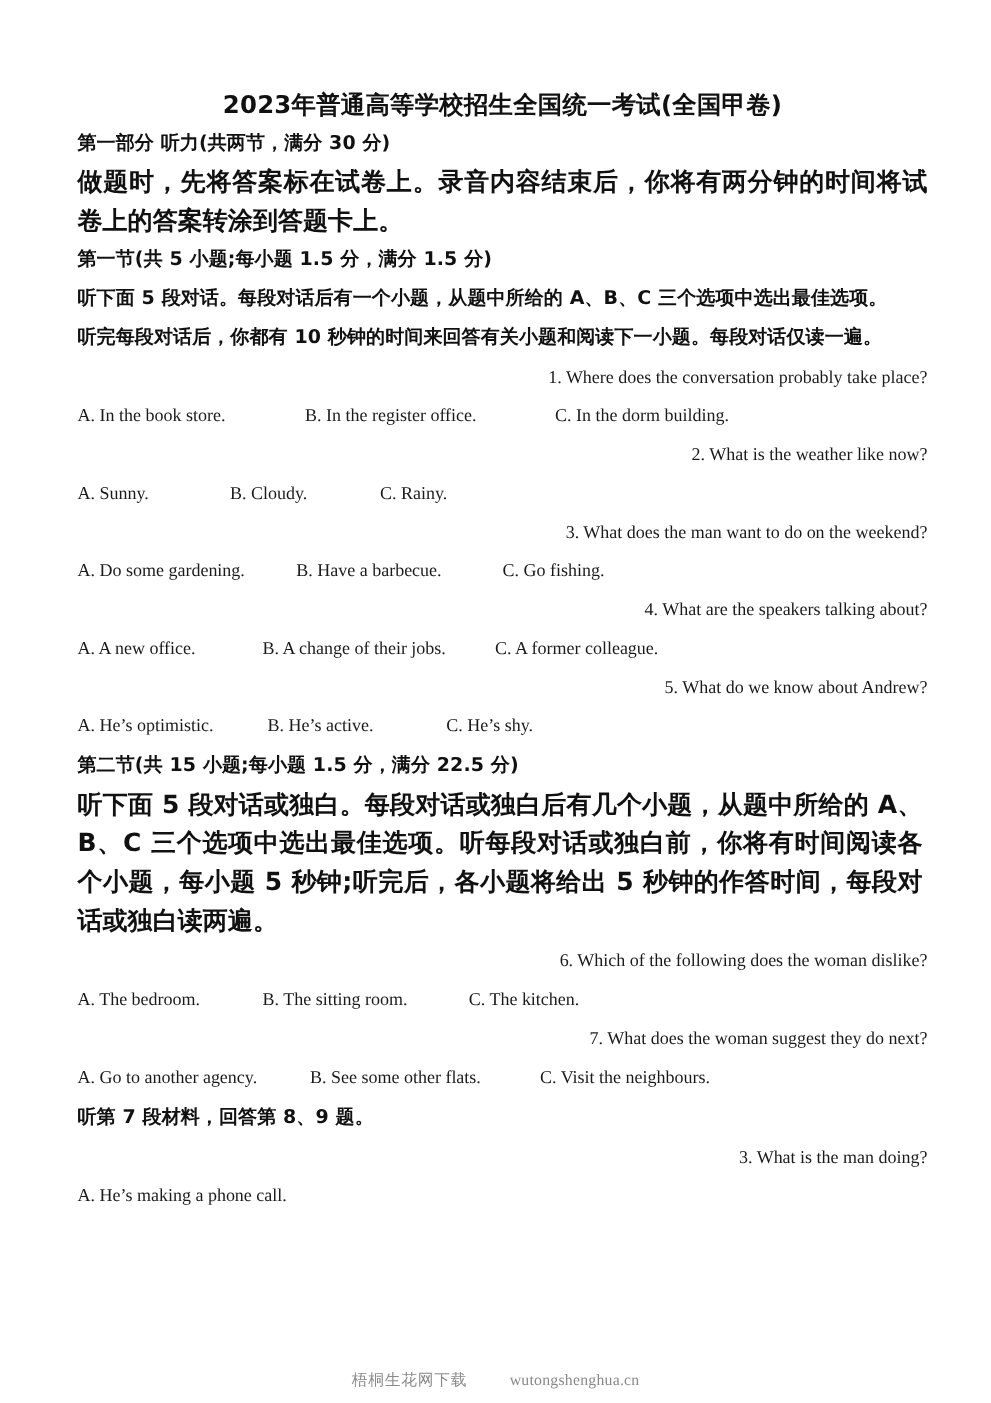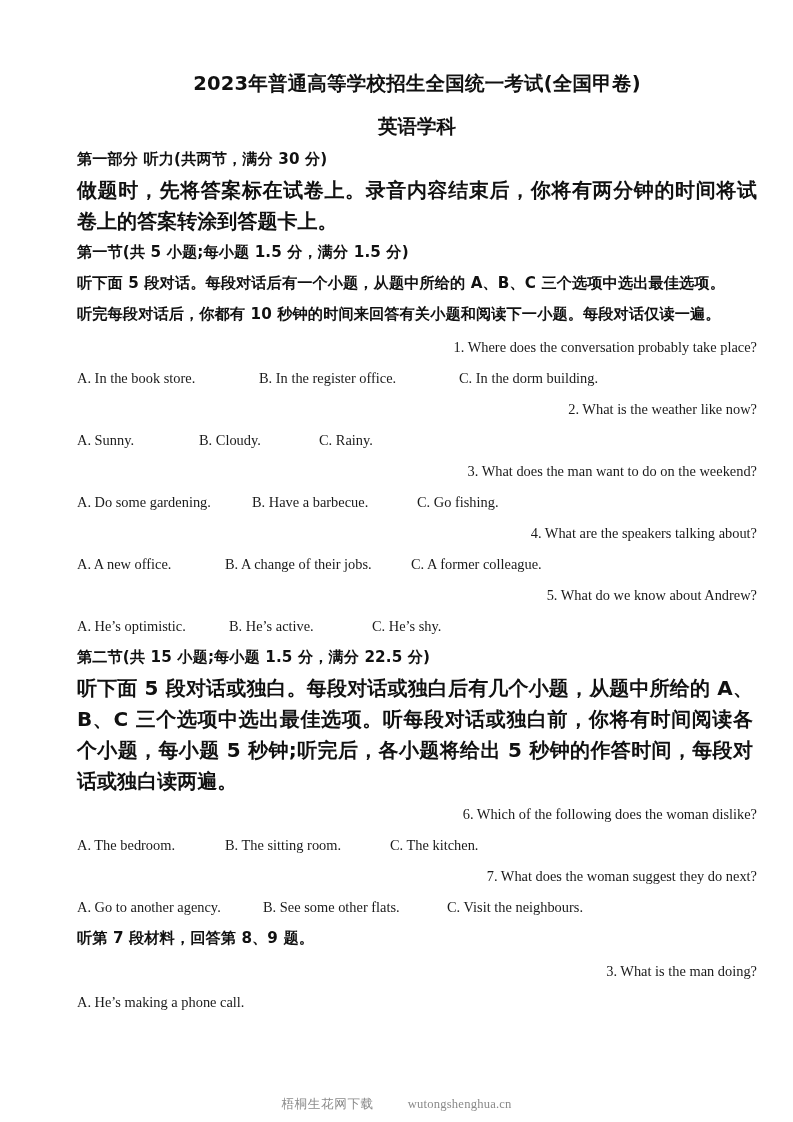--- a/index.html
+++ b/index.html
@@ -19,21 +19,20 @@
     position: absolute;
     left: 0; top: 0;
     width: 793px;
     height: 1122px;
   }
   .content {
     position: absolute;
     left: 62px;
     top: 60px;
     width: 680px;
-    margin-left: 15px;
   }
 
   
   .doc-title {
     font-family: "DejaVu Sans", "Liberation Sans", sans-serif;
     font-weight: bold;
     font-size: 19.5px;
     text-align: center;
     letter-spacing: 0.2px;
     line-height: 30px;
@@ -117,21 +116,20 @@
     letter-spacing: 0.2px;
   }
 </style>
 </head>
 <body>
 
 <div class="page">
   <div class="content">
 
     <h1 class="doc-title">2023年普通高等学校招生全国统一考试(全国甲卷)</h1>
-    <h2 class="doc-subtitle">英语学科</h2>
 
     <div class="cn-line">第一部分 听力(共两节，满分 30 分)</div>
     <div class="cn-block">做题时，先将答案标在试卷上。录音内容结束后，你将有两分钟的时间将试卷上的答案转涂到答题卡上。</div>
 
     <div class="cn-line">第一节(共 5 小题;每小题 1.5 分，满分 1.5 分)</div>
     <div class="cn-line">听下面 5 段对话。每段对话后有一个小题，从题中所给的 A、B、C 三个选项中选出最佳选项。</div>
     <div class="cn-line">听完每段对话后，你都有 10 秒钟的时间来回答有关小题和阅读下一小题。每段对话仅读一遍。</div>
 
     <div class="spacer-2"></div>
 

